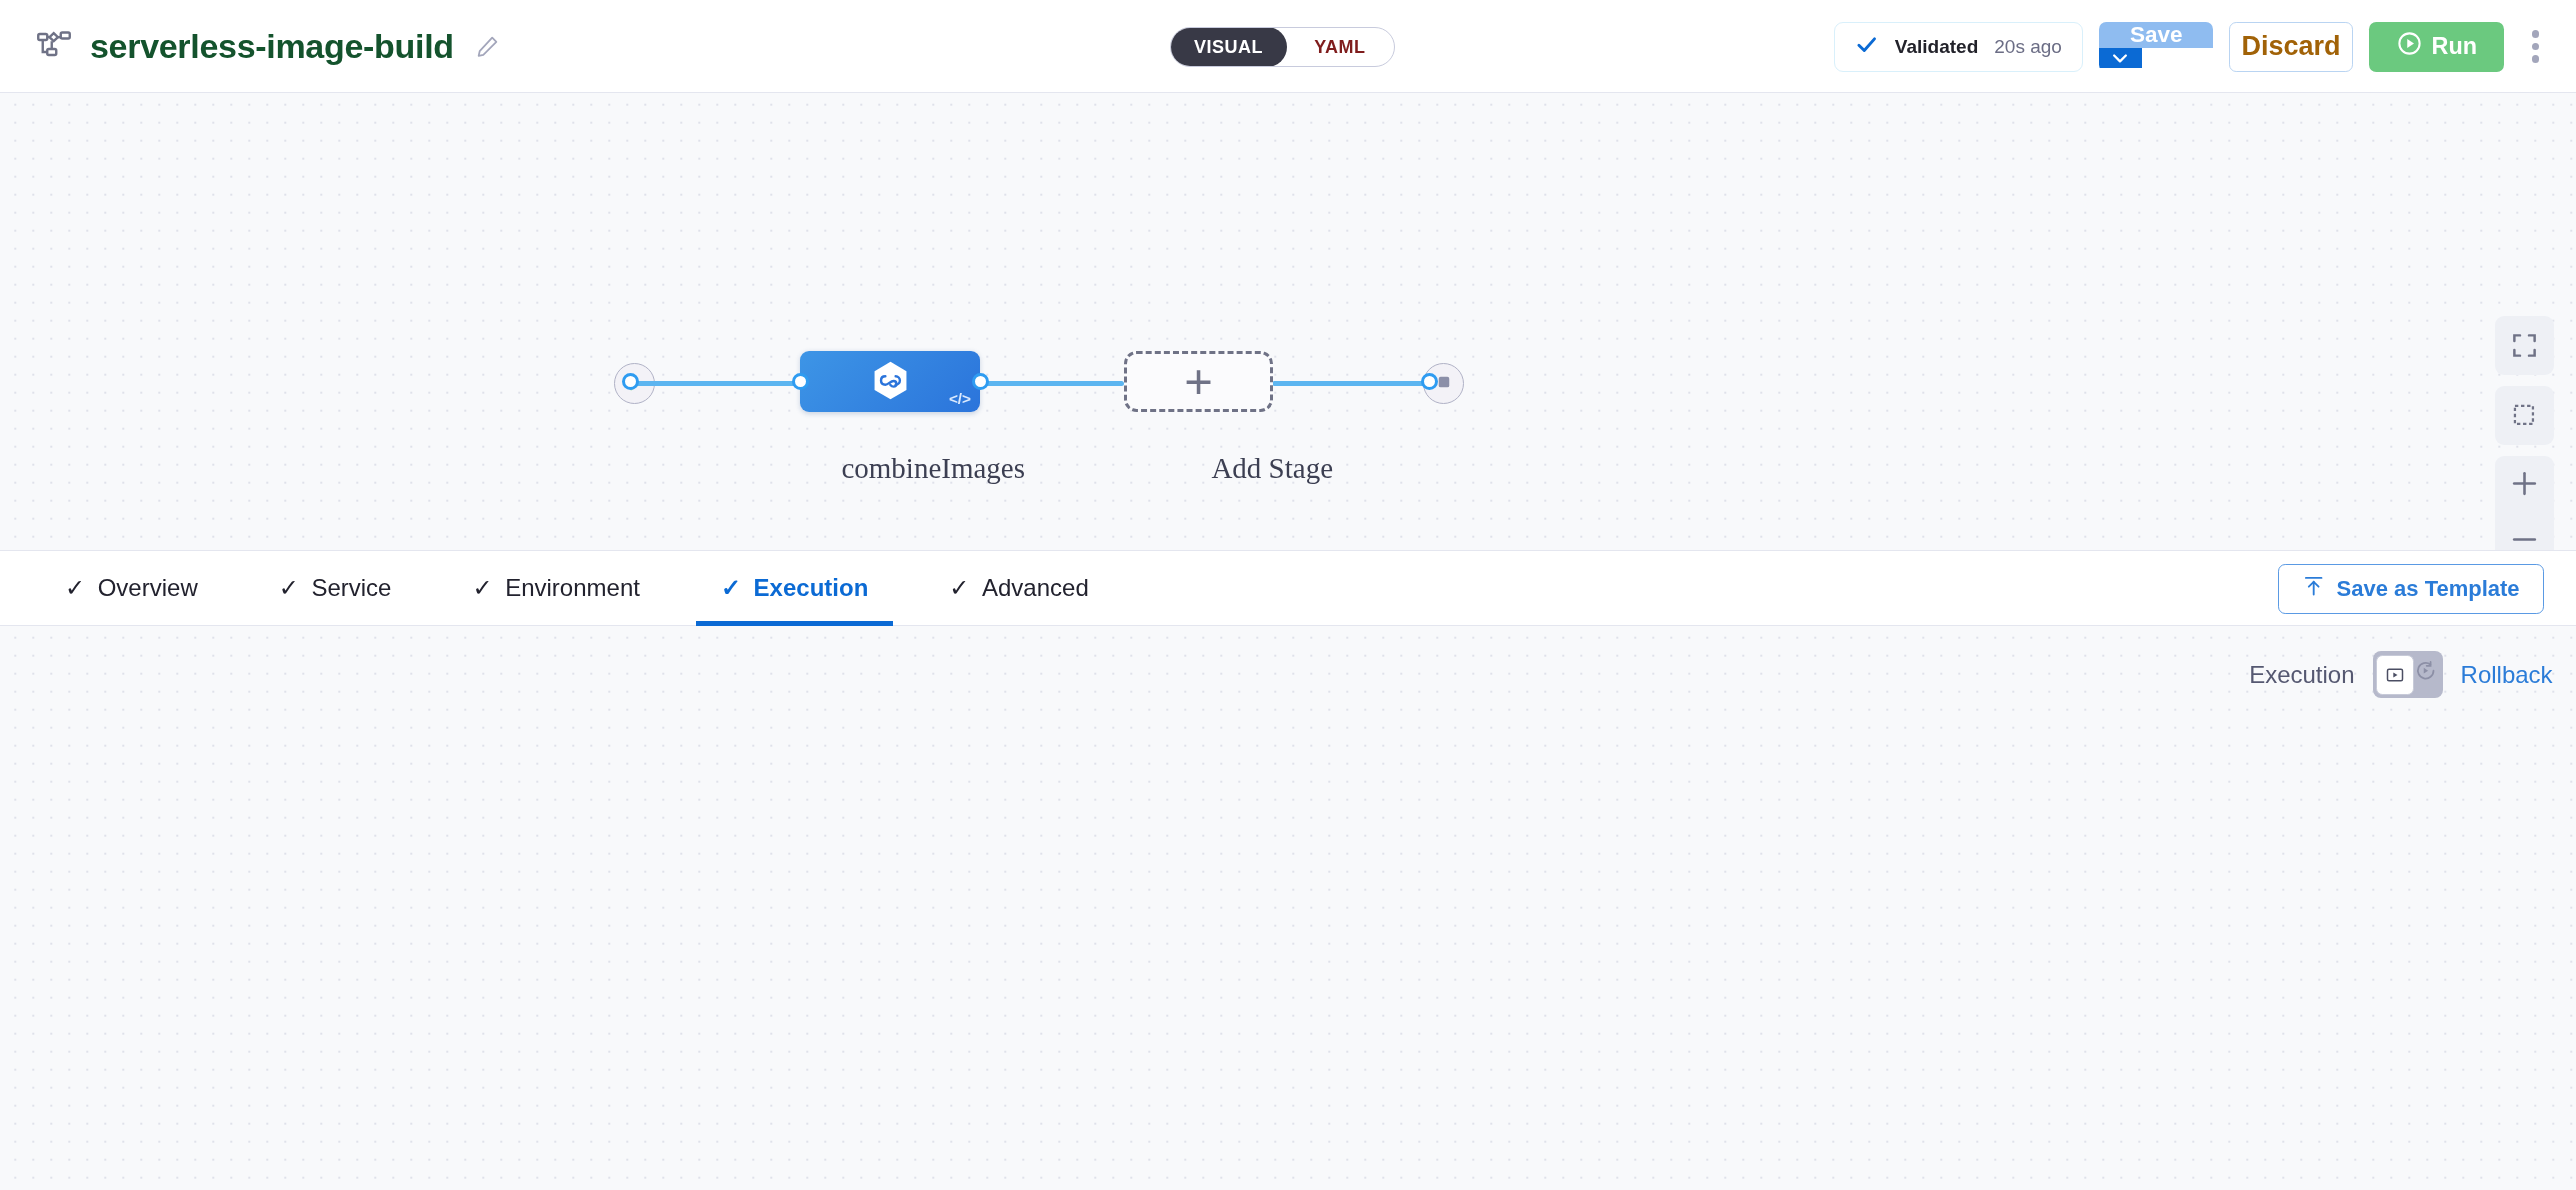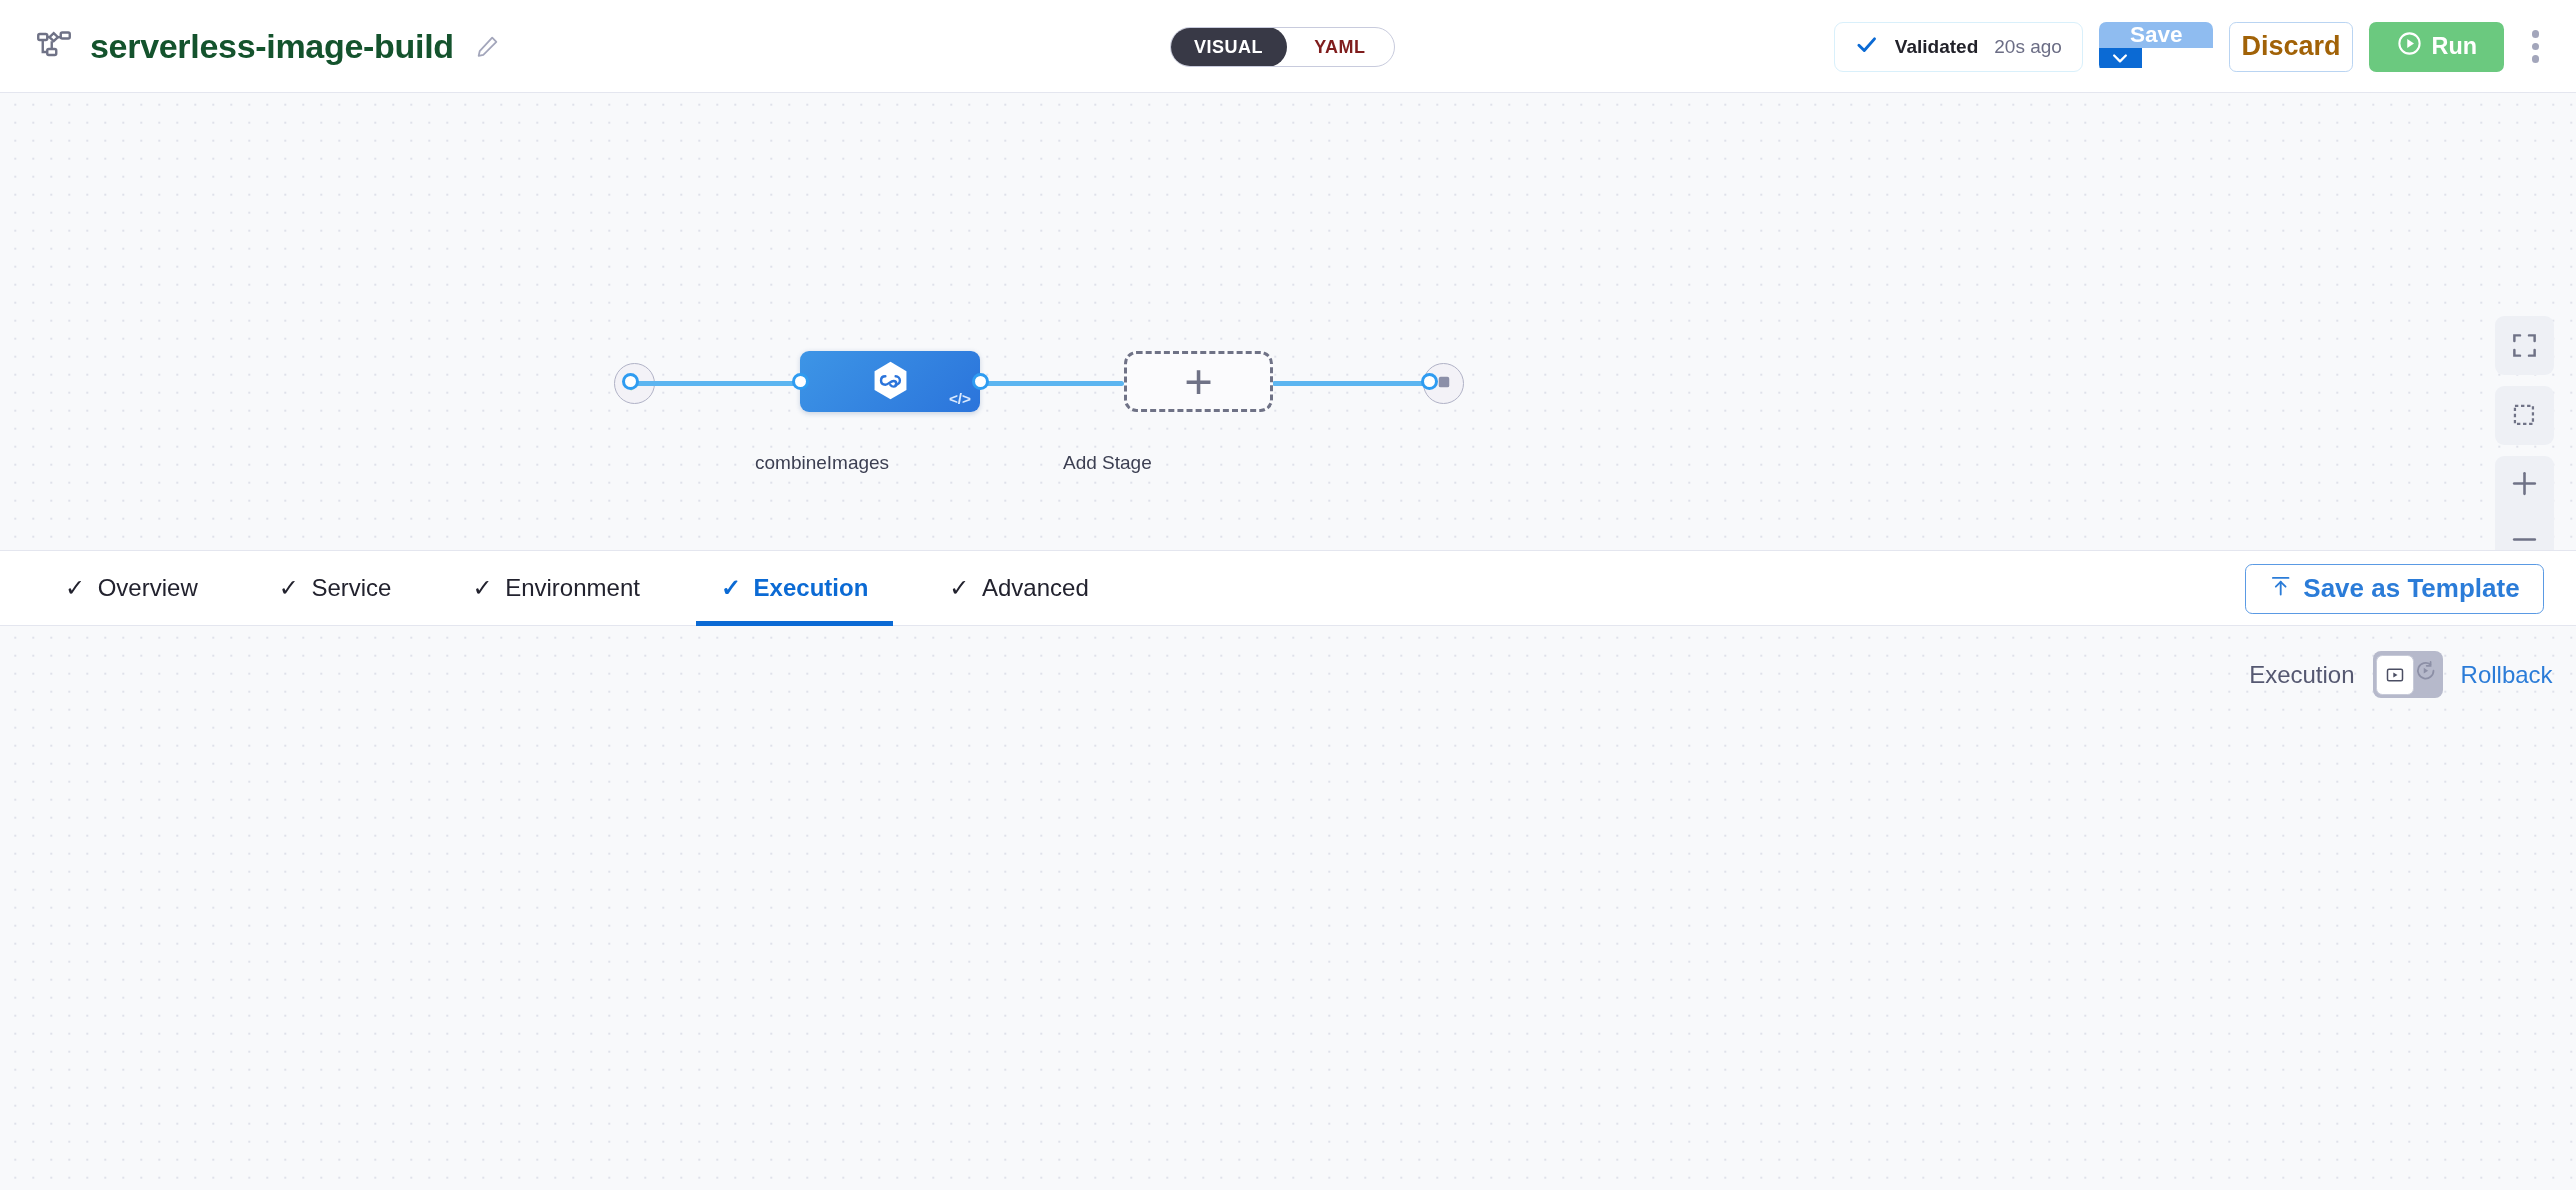--- a/index.html
+++ b/index.html
@@ -154,24 +154,25 @@
     position: absolute;
     background: #fbfbfd;
     border: 3.6px dashed #6f7286;
     border-radius: 12.6px;
     display: flex; align-items: center; justify-content: center;
     z-index: 4;
   }
   .add-node .plus { color: #6f7286; font-size: 49px; font-weight: 300; line-height: 1; }
   .node-label {
     position: absolute;
-    text-align: left;
-    font-size: 19px;
+    text-align: right;
+    font-size: 29px;
     color: #3c3f52;
     line-height: 1.08;
+    font-family: Liberation Serif, serif;
   }
 
   
   .tabs-row {
     position: relative;
     height: 76px;
     background: #ffffff;
     border-top: 0.9px solid #e4e6ef;
     border-bottom: 0.9px solid #e4e6ef;
     display: flex; align-items: center;
@@ -191,21 +192,21 @@
   .tab.active .tick { color: #0b6ad4; }
   .tab.active::after {
     content: ""; position: absolute; left: 0; right: 0; bottom: 0;
     height: 5.4px; background: #0b6ad4;
   }
   .save-template-btn {
     position: absolute; right: 32px; top: 12.6px;
     height: 50px;
     border: 0.9px solid #5a9ae4; border-radius: 7.2px;
     background: #ffffff; color: #2b7cd8;
-    font-size: 26px; font-weight: bold;
+    font-size: 22px; font-weight: bold;
     display: flex; align-items: center; gap: 10.8px;
     padding: 0 23.4px;
     margin-left: 13px;
   }
 
   
   .canvas-bottom {
     position: relative;
     height: 564px;
     background-color: #f8f9fb;

